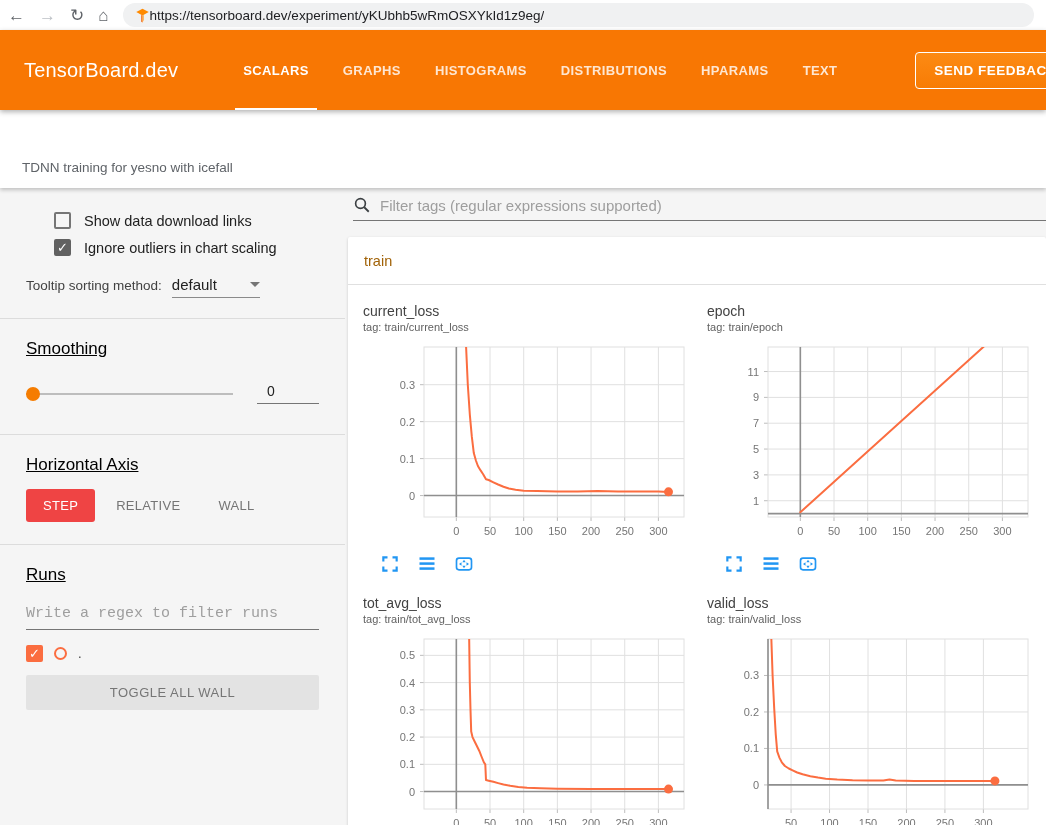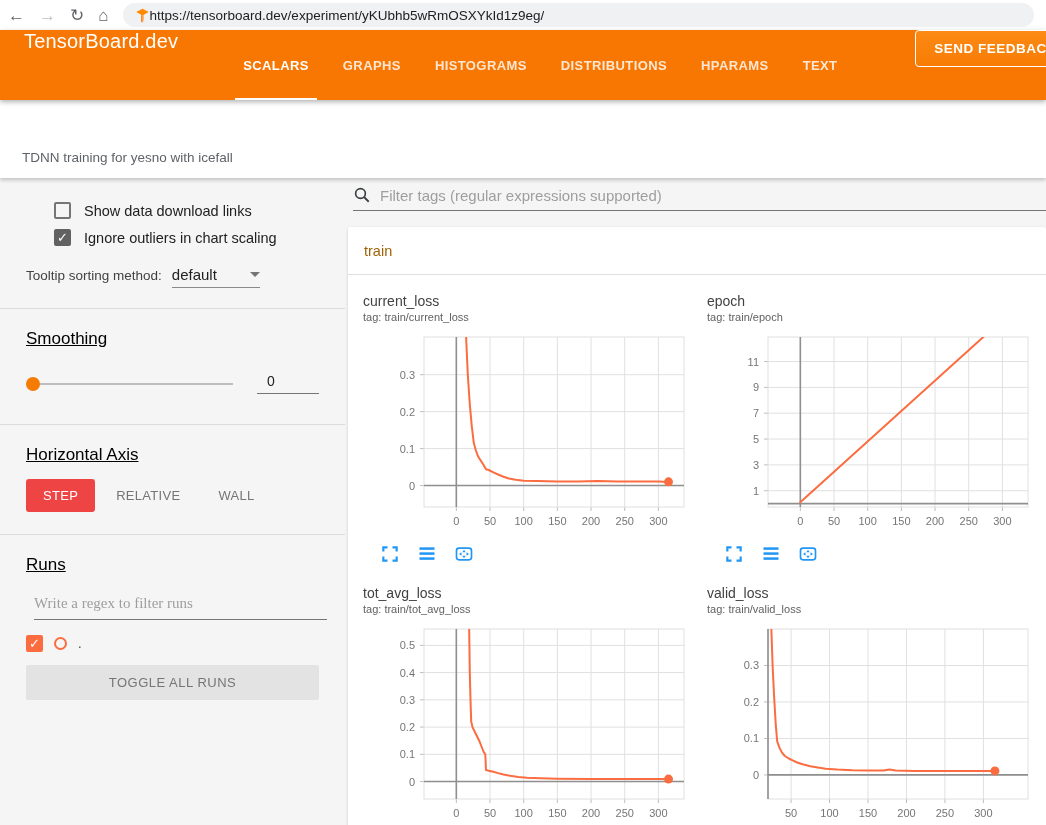--- a/index.html
+++ b/index.html
@@ -9,21 +9,21 @@
   
   .browser-bar { height:30px; display:flex; align-items:center; padding:0 12px 0 8px;
                  gap:14px; background:#fff; }
   .nav-ic { font-size:17px; color:#5f6368; line-height:1; cursor:pointer; }
   .nav-ic.disabled { color:#bdc1c6; }
   .url-pill { flex:1; height:24px; background:#f0f1f2; border-radius:13px;
               display:flex; align-items:center; padding:0 12px; gap:0; }
   .url-text { font-size:13.5px; color:#202124; white-space:nowrap; overflow:hidden; }
 
   
-  .app-header { height:70px; background:#f87703; display:flex; align-items:flex-start;
+  .app-header { height:80px; background:#f87703; display:flex; align-items:center;
                 padding-left:24px; position:relative; overflow:hidden;
                 box-shadow:0 2px 5px rgba(0,0,0,.3); z-index:30; }
   .logo { color:#fff; font-size:20px; font-weight:500; letter-spacing:.2px; }
   .tabs { display:flex; margin-left:48px; height:100%; }
   .tab { height:100%; display:flex; align-items:center; padding:0 17px;
          color:rgba(255,255,255,.82); font-size:13px; font-weight:600;
          letter-spacing:.4px; position:relative; cursor:pointer; }
   .tab.active { color:#fff; }
   .tab.active::after { content:""; position:absolute; left:9px; right:9px; bottom:0;
                        height:2.5px; background:#fff; }
@@ -67,21 +67,21 @@
                   border-radius:50%; background:#f57c00; cursor:pointer; }
   .slider-value { width:62px; margin-left:24px; border-bottom:1px solid #757575;
                   font-size:14px; color:#212121; padding:0 0 4px 10px; }
   .axis-buttons { display:flex; align-items:center; gap:4px; margin-top:14px; }
   .axis-btn { font-size:13px; letter-spacing:.3px; padding:9px 17px; border-radius:3px;
               color:#757575; cursor:pointer; }
   .axis-btn.active { background:#ef4444; color:#fff; }
   .runs-filter { margin-top:18px; }
   .runs-filter input { width:100%; border:none; outline:none; background:transparent;
                        border-bottom:1px solid #757575; font-size:15px; color:#212121;
-                       padding:2px 0 7px 0; font-family:Liberation Serif, serif;margin-left:8px; }
+                       padding:2px 0 7px 0; font-family:Liberation Mono, monospace; }
   .runs-filter input::placeholder { color:#9e9e9e; }
   .run-row { display:flex; align-items:center; margin-top:15px; }
   .run-swatch { width:13px; height:13px; border:2.5px solid #fb6d40; border-radius:50%;
                 margin-left:11px; }
   .run-name { font-size:13px; color:#424242; margin-left:11px; }
   .toggle-runs-btn { margin-top:13px; width:100%; background:#e3e3e3; border:none;
                      color:#757575; font-size:13px; letter-spacing:.5px; padding:10px 0;
                      border-radius:2px; cursor:pointer; text-align:center;
                      font-family:"Liberation Sans",sans-serif; }
   .experiment-label { margin-top:13px; font-size:13.5px; color:#757575; }
@@ -190,21 +190,21 @@
 
     <div class="section-label">Runs</div>
     <div class="runs-filter">
       <input type="text" placeholder="Write a regex to filter runs" style="">
     </div>
     <div class="run-row">
       <span class="cbx orange">✓</span>
       <span class="run-swatch"></span>
       <span class="run-name">.</span>
     </div>
-    <button class="toggle-runs-btn">TOGGLE ALL RUNS</button>
+    <button class="toggle-runs-btn">TOGGLE ALL WALL</button>
   </div>
 
   <div class="main">
 
     <div class="filter-row">
       <svg class="search-ic" width="18" height="18" viewBox="0 0 24 24">
         <circle cx="10" cy="10" r="6.5" fill="none" stroke="#3c4043" stroke-width="2.2"></circle>
         <line x1="15" y1="15" x2="21" y2="21" stroke="#3c4043" stroke-width="2.4"></line>
       </svg>
       <input type="text" placeholder="Filter tags (regular expressions supported)" style="">

